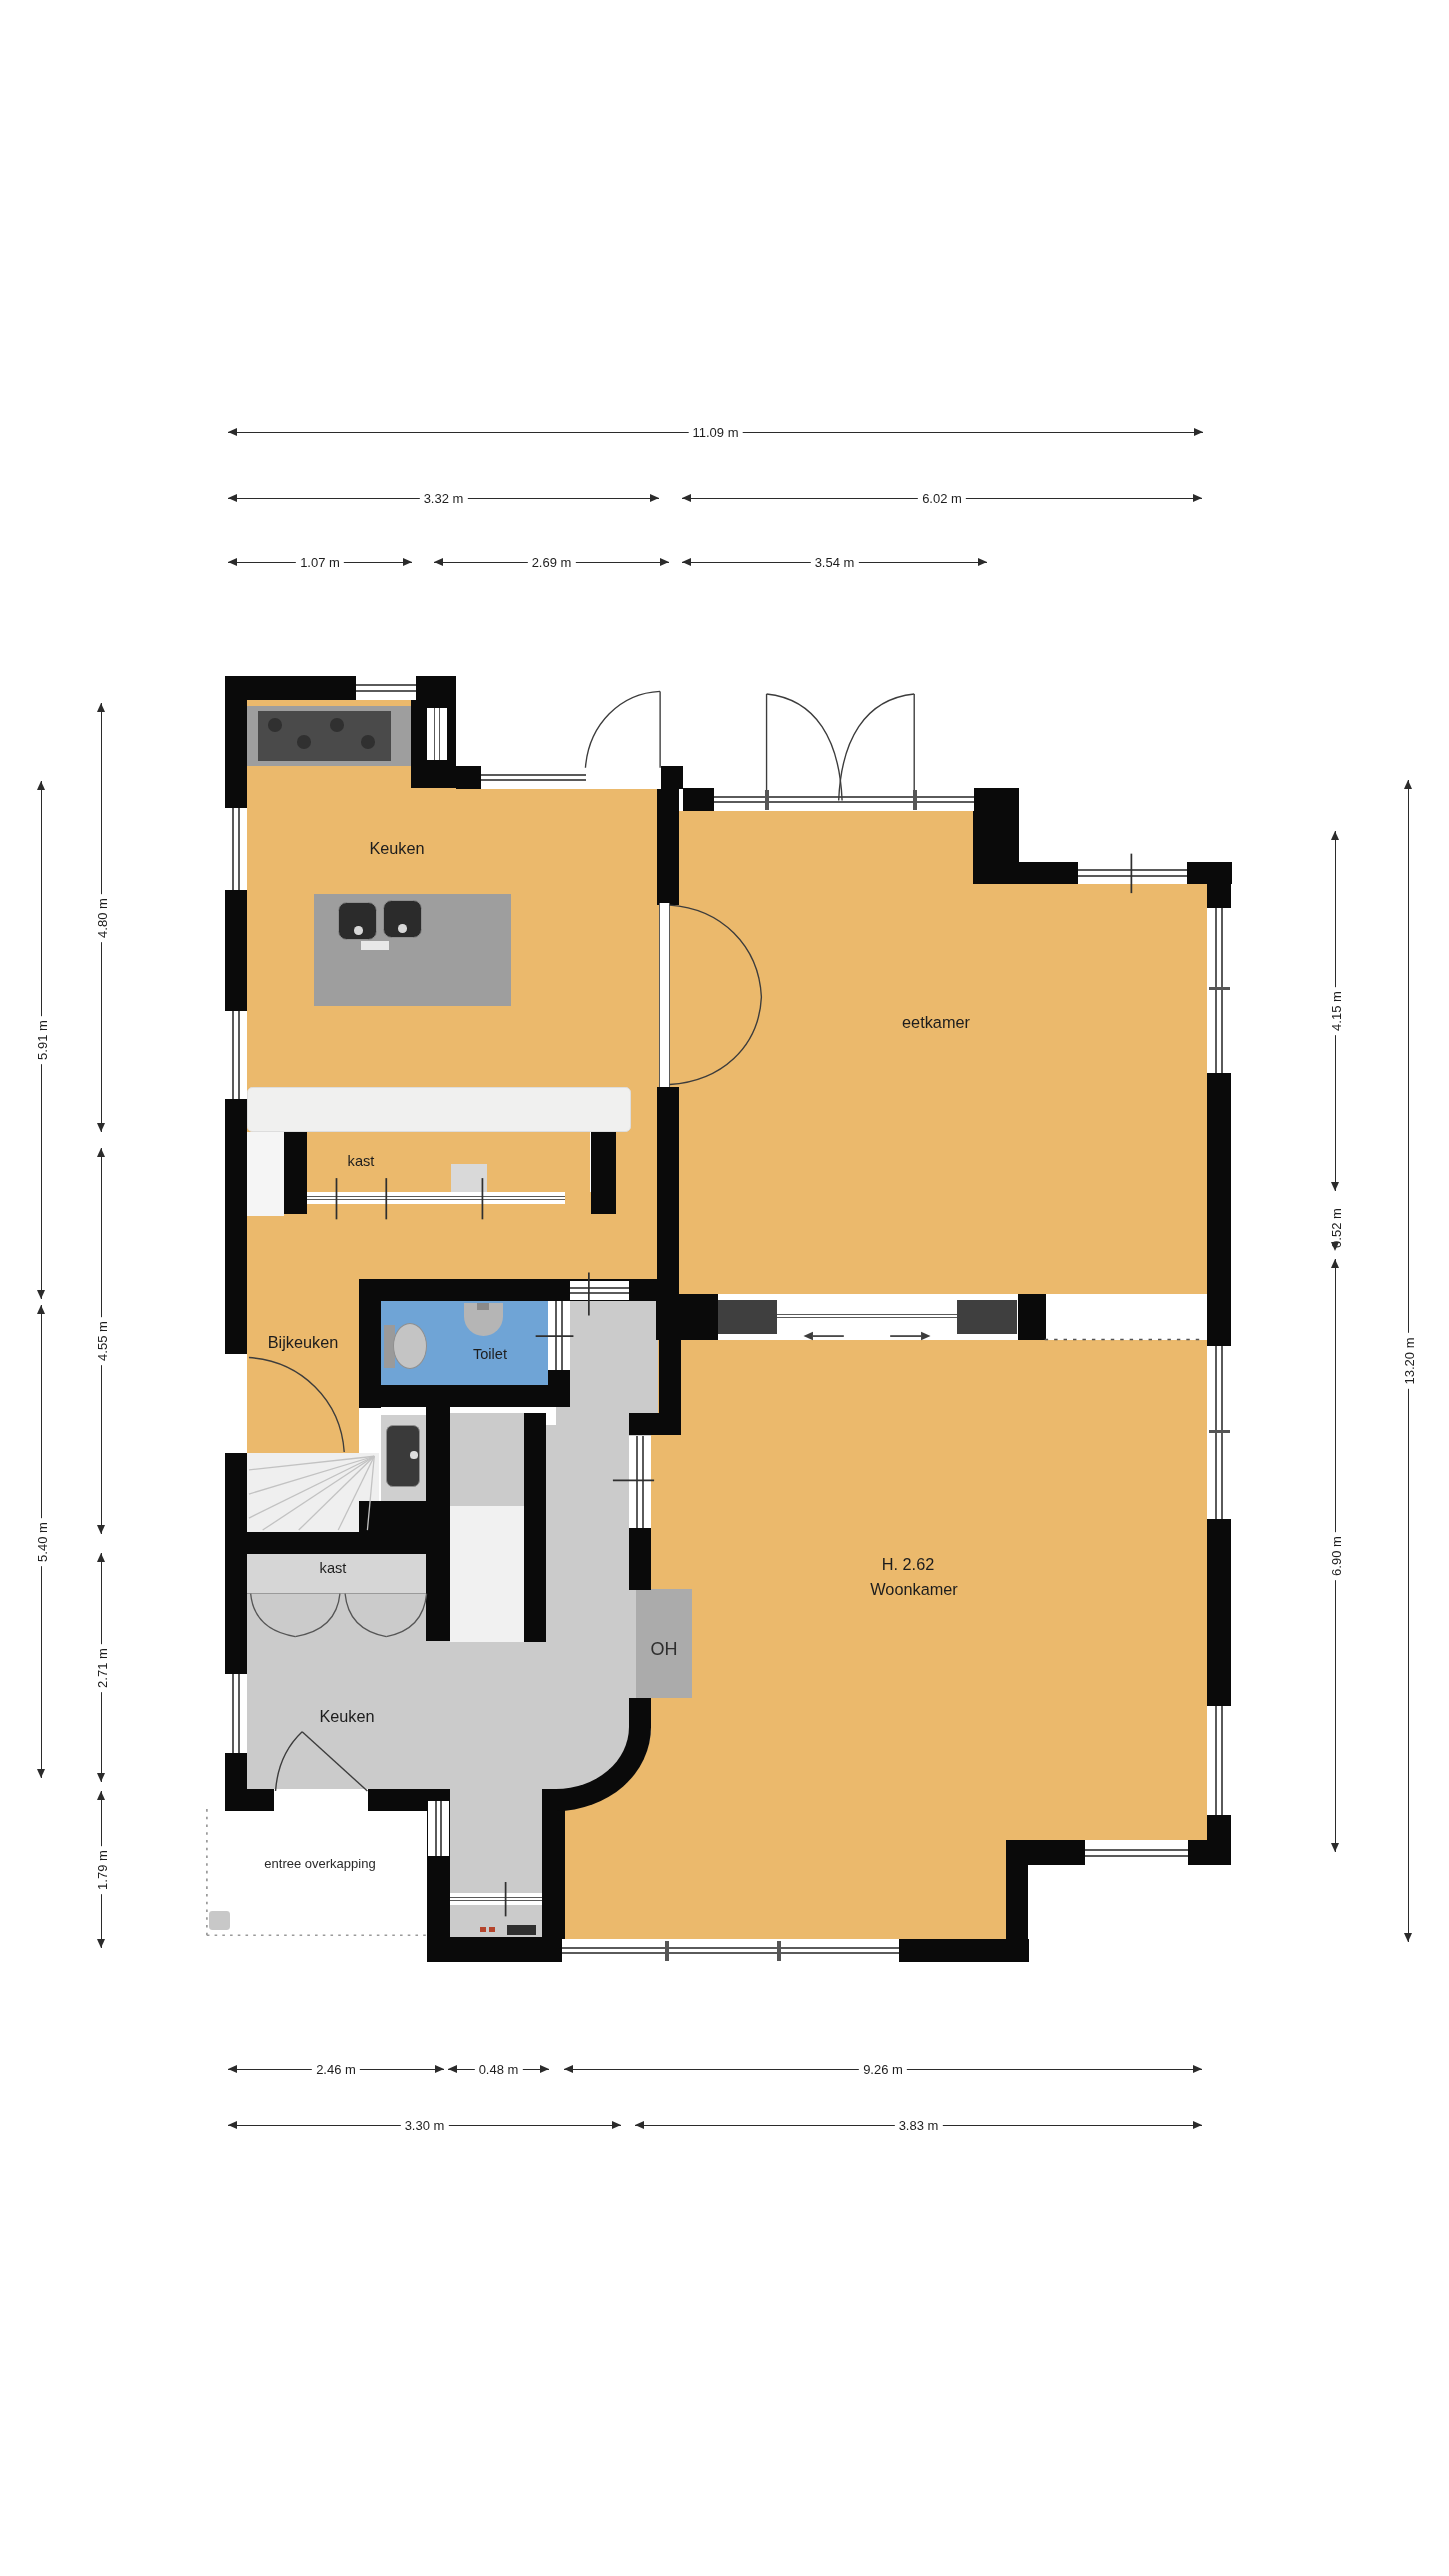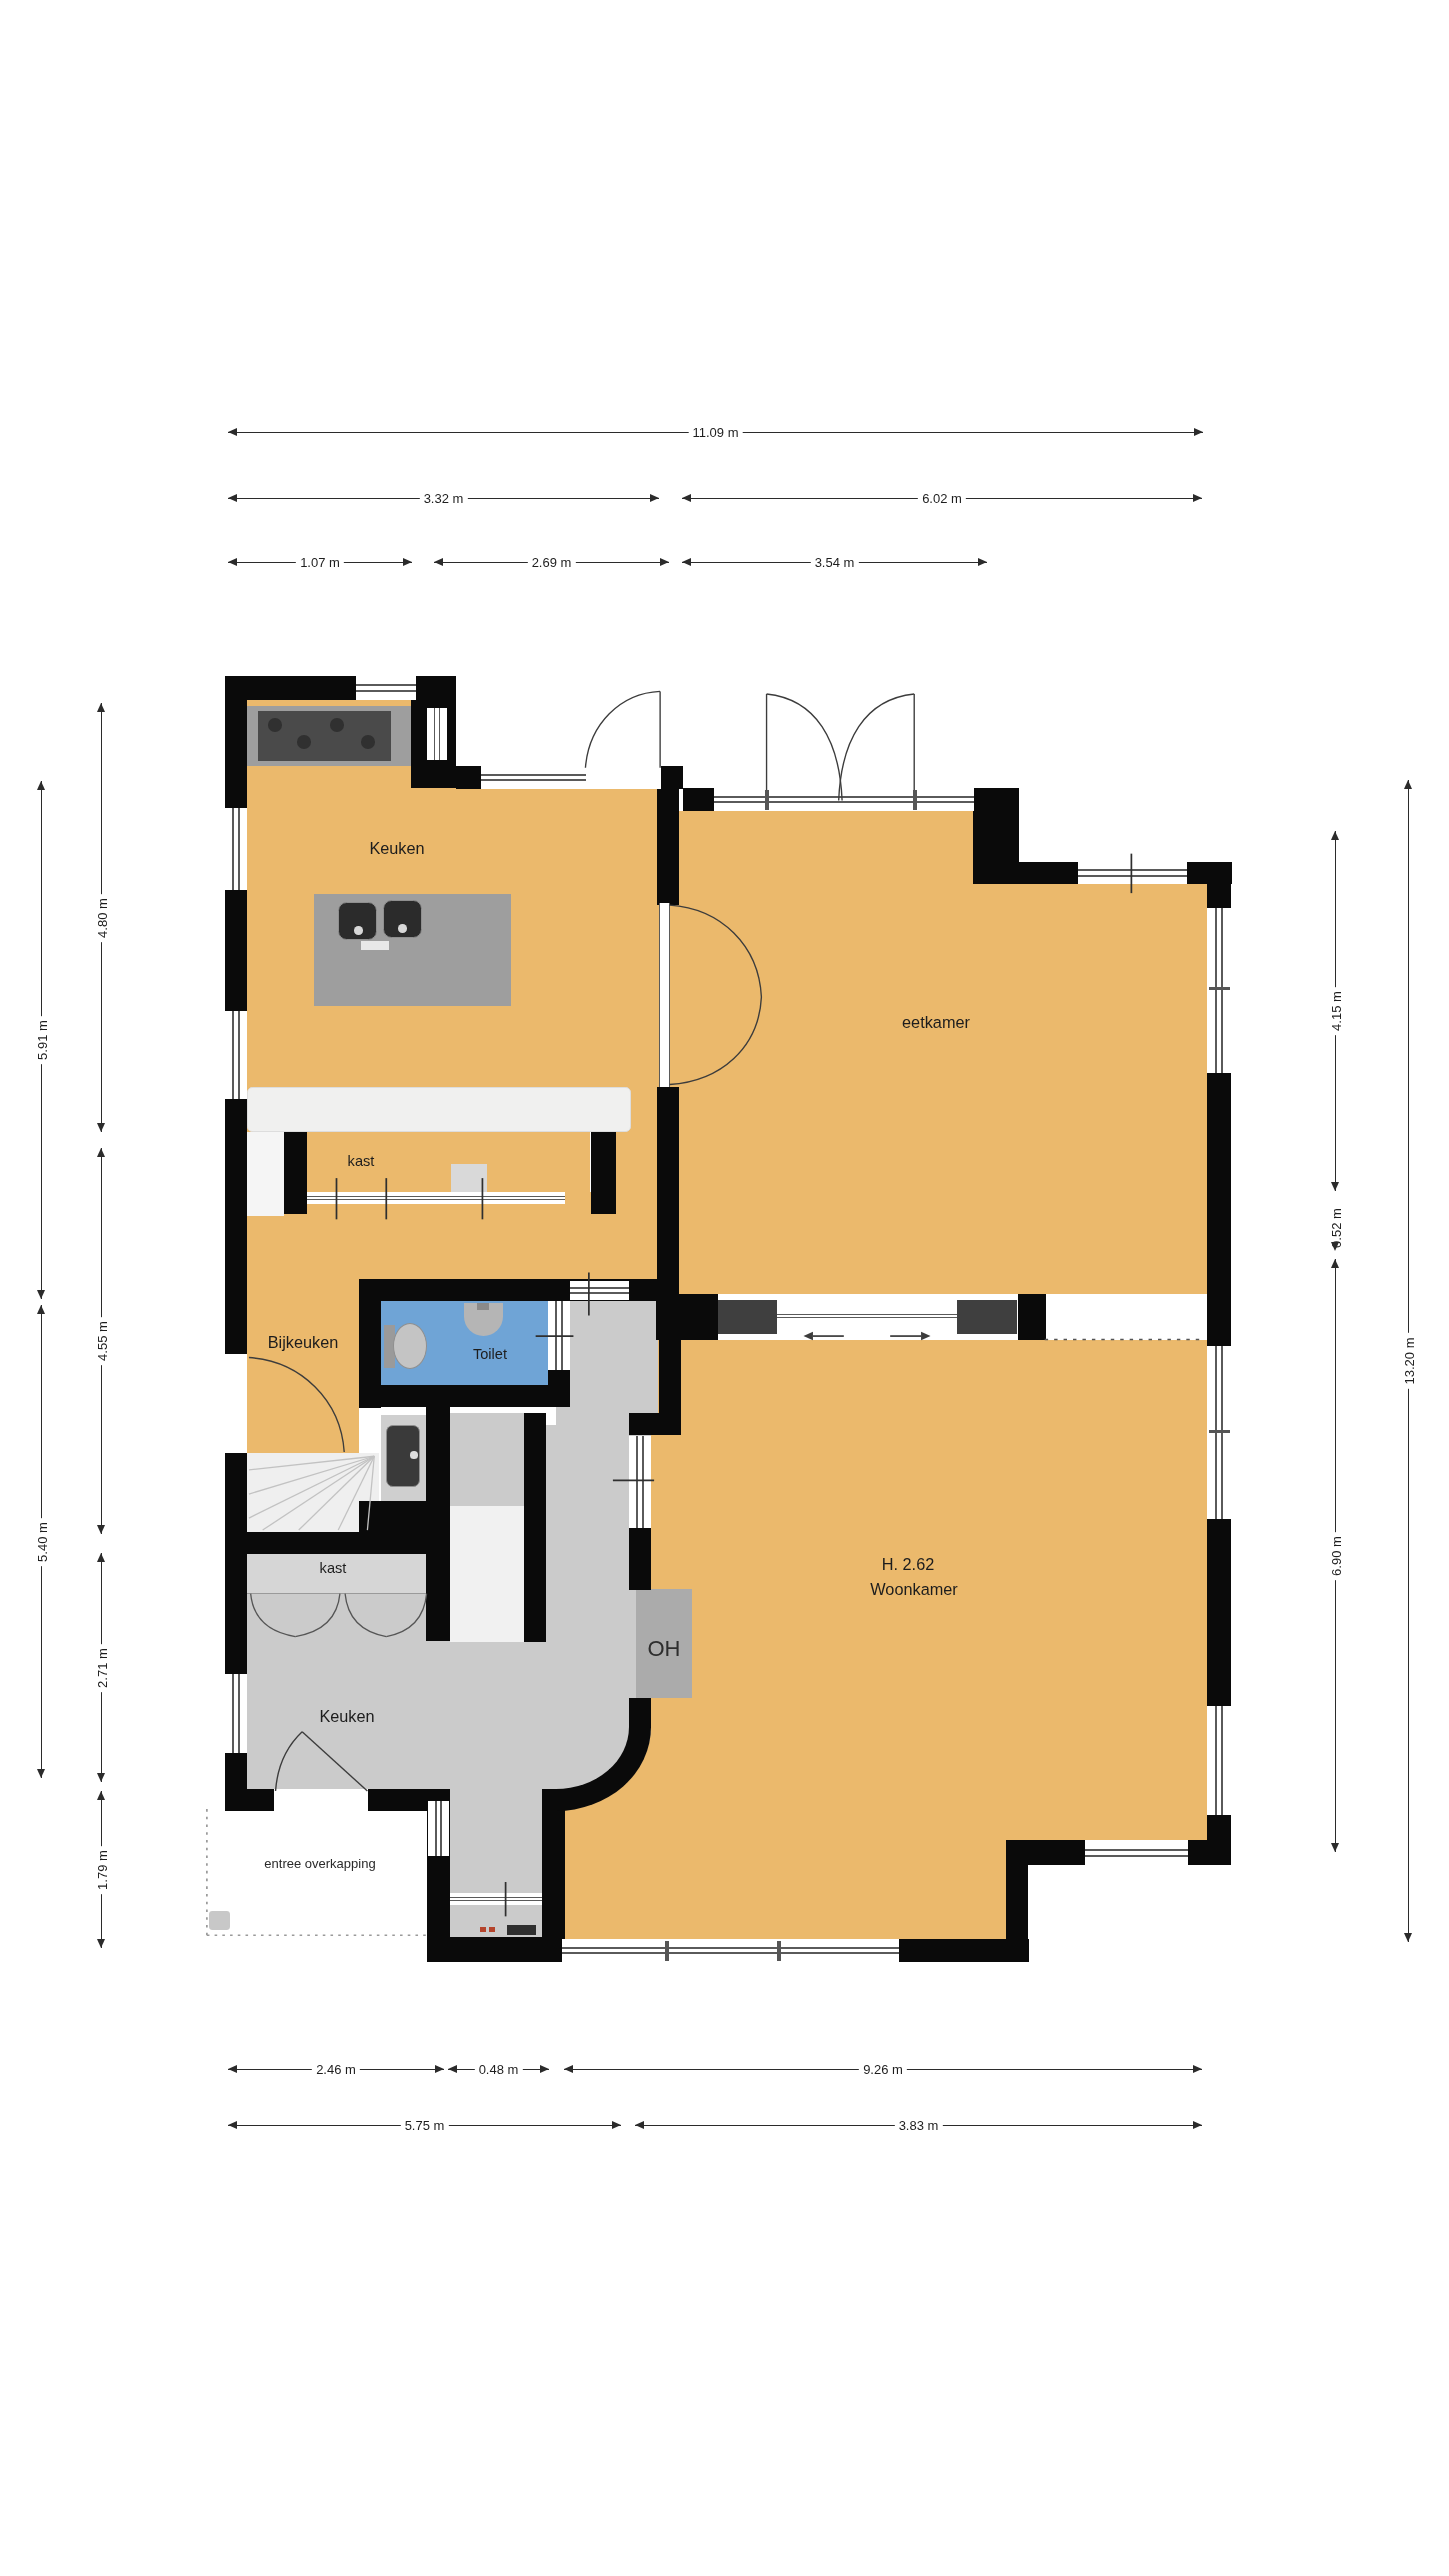--- a/index.html
+++ b/index.html
@@ -25,21 +25,21 @@
   .dimH::after{content:'';position:absolute;right:0;top:-5.2px;border-top:4.3px solid transparent;border-bottom:4.3px solid transparent;border-left:9.4px solid #2b2b2b;}
   .dimV::before{content:'';position:absolute;top:0;left:-5.2px;border-left:4.3px solid transparent;border-right:4.3px solid transparent;border-bottom:9.4px solid #2b2b2b;}
   .dimV::after{content:'';position:absolute;bottom:0;left:-5.2px;border-left:4.3px solid transparent;border-right:4.3px solid transparent;border-top:9.4px solid #2b2b2b;}
   .dlab{position:absolute;background:#fff;padding:0 4.3px;font-size:13px;color:#1e1e1e;white-space:nowrap;}
   .dimH .dlab{left:50%;top:0;transform:translate(-50%,-52%);}
   .dimV .dlab{left:0;top:50%;transform:translate(-50%,-50%) rotate(-90deg);}
   
   .rlab{position:absolute;transform:translate(-50%,-50%);font-size:16.3px;line-height:1.25;color:#1d1d1d;white-space:nowrap;}
   .rlab.sm{font-size:14.6px;}
   .rlab.xs{font-size:13px;color:#2a2a2a;}
-  .rlab.oh{font-size:22px;color:#2e2e2e;}
+  .rlab.oh{font-size:18px;color:#2e2e2e;}
   svg.overlay{position:absolute;left:0;top:0;pointer-events:none;}
 </style>
 </head>
 <body>
 
 <div id="canvas">
 
   <div id="geom">
       <div class="abs" style="left: 247px; top: 698px; width: 209px; height: 434px; background: rgb(235, 185, 108);"></div>
       <div class="abs" style="left: 456px; top: 789px; width: 203px; height: 343px; background: rgb(235, 185, 108);"></div>
@@ -275,19 +275,19 @@
   <div class="dimH" style="left:228px;top:2069px;width:216px">
       <span class="dlab">2.46 m</span>
     </div>
   <div class="dimH" style="left:448px;top:2069px;width:101px">
       <span class="dlab">0.48 m</span>
     </div>
   <div class="dimH" style="left:564px;top:2069px;width:638px">
       <span class="dlab">9.26 m</span>
     </div>
   <div class="dimH" style="left:228px;top:2125px;width:393px">
-      <span class="dlab">5.75 m</span>
+      <span class="dlab">3.30 m</span>
     </div>
   <div class="dimH" style="left:635px;top:2125px;width:567px">
       <span class="dlab">3.83 m</span>
     </div>
 </div>
 
 
 </body></html>

